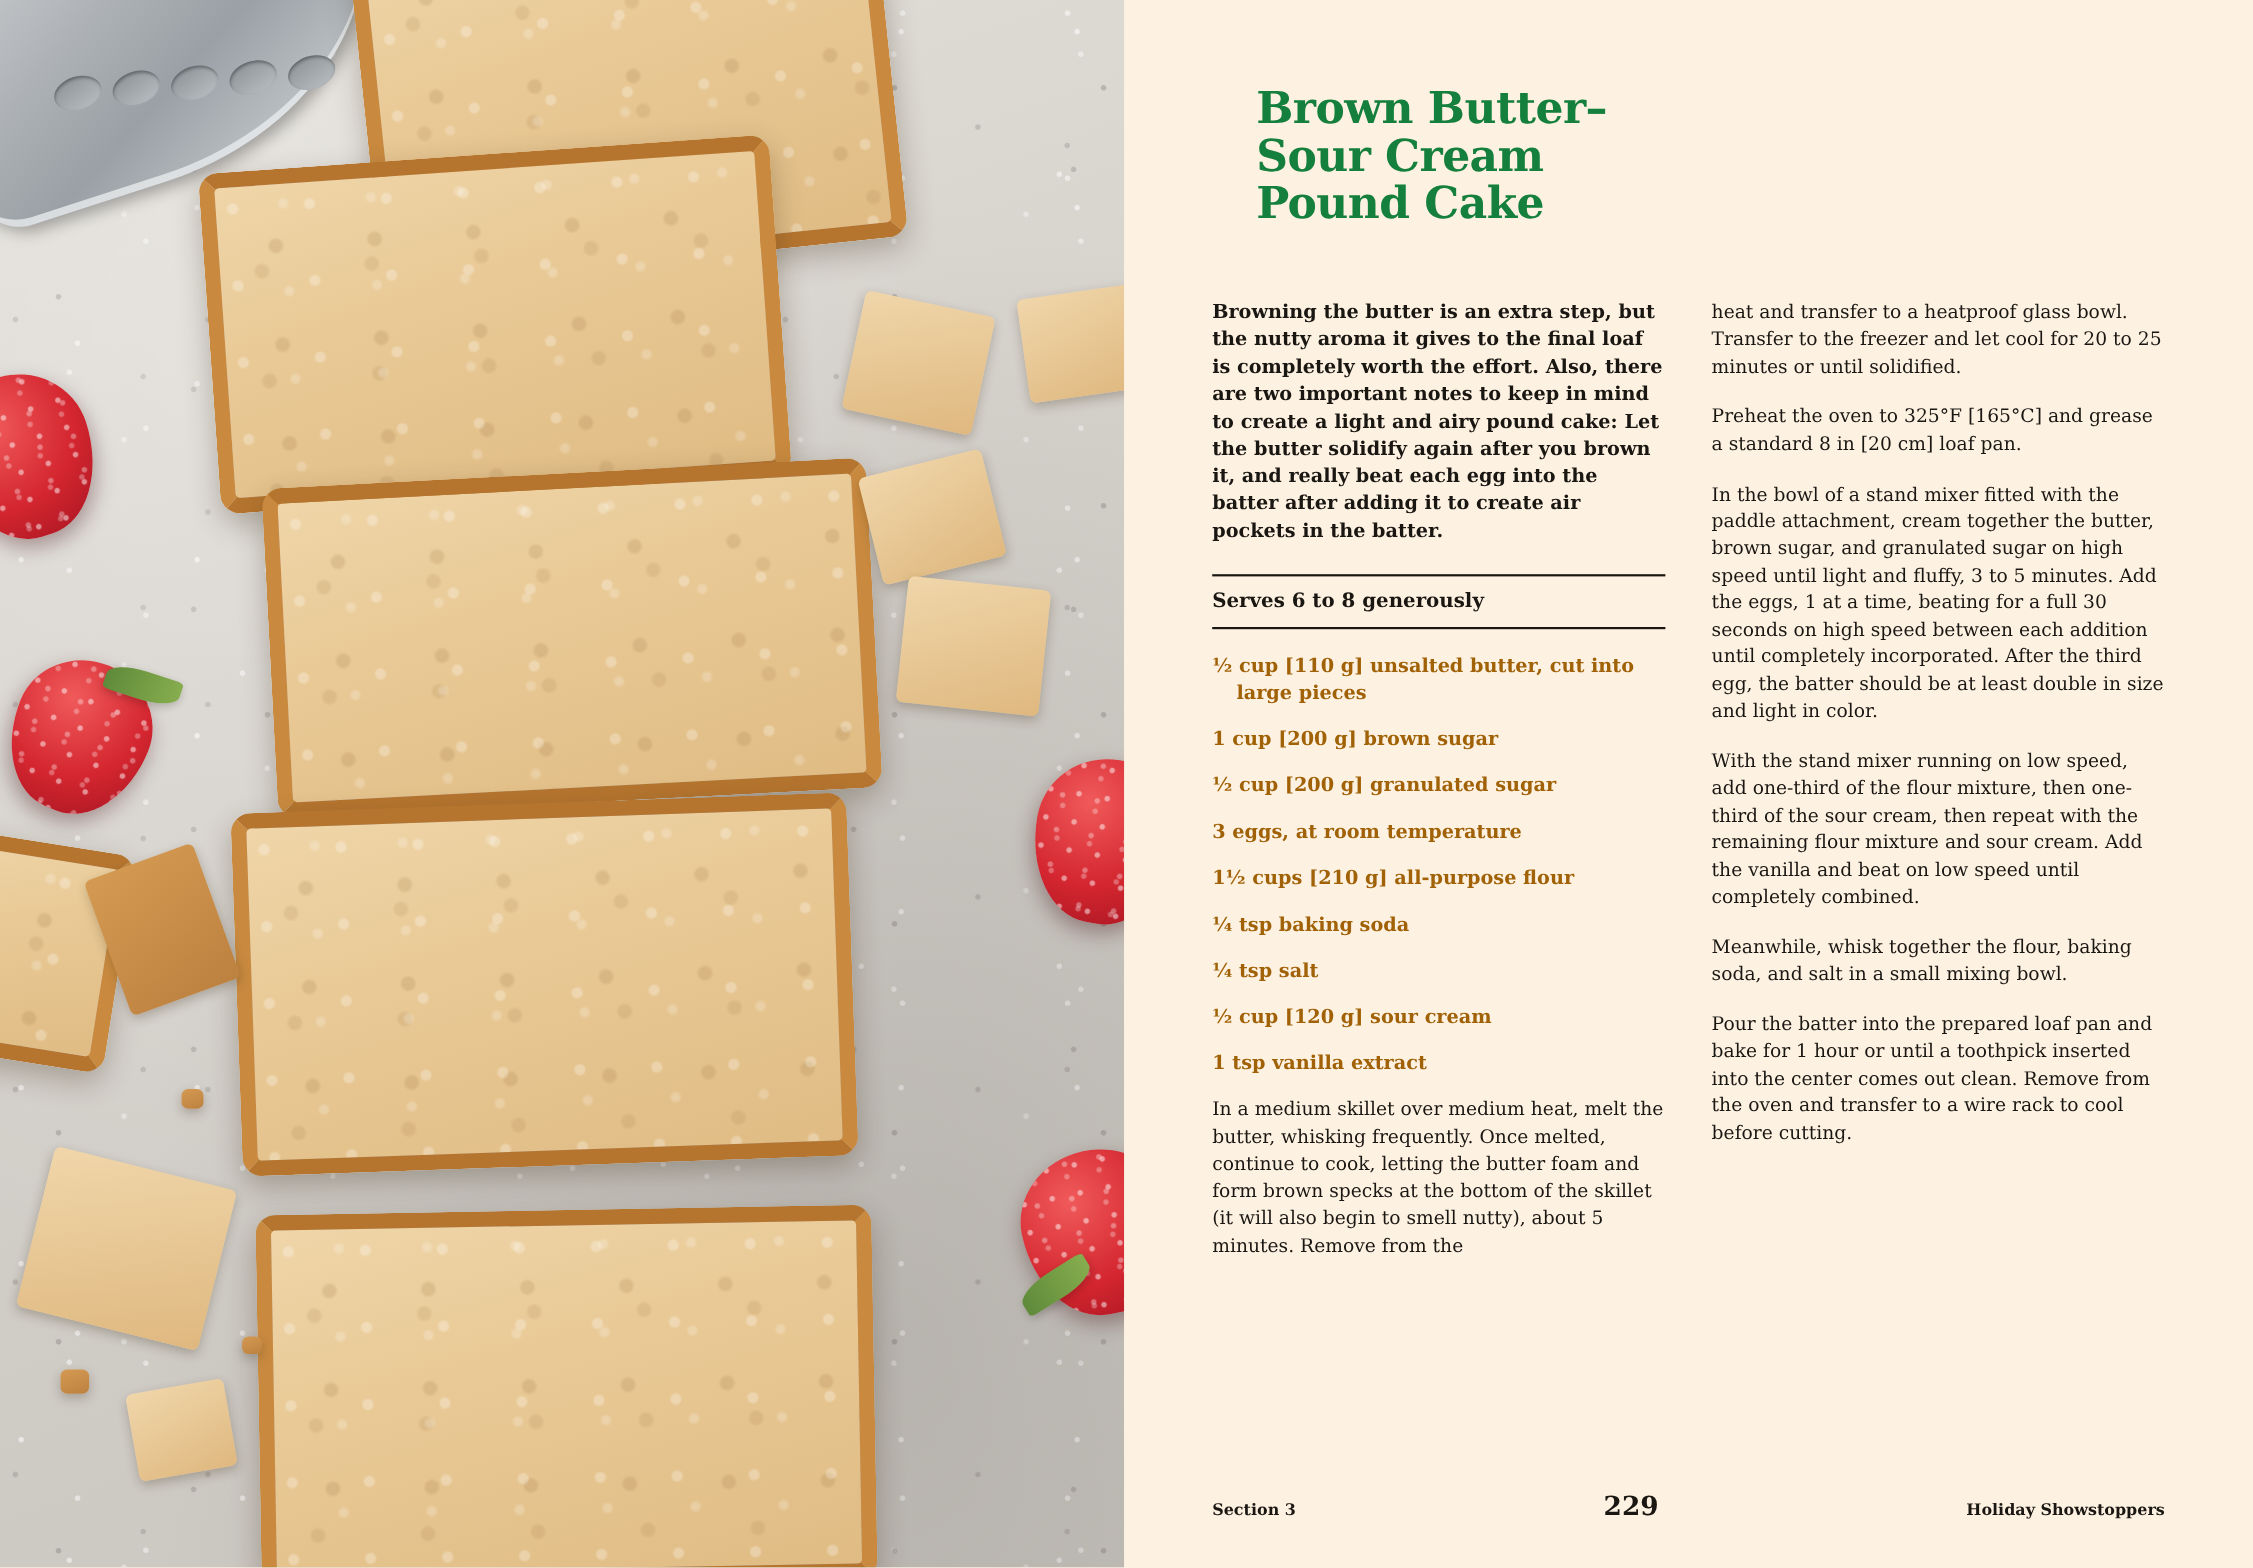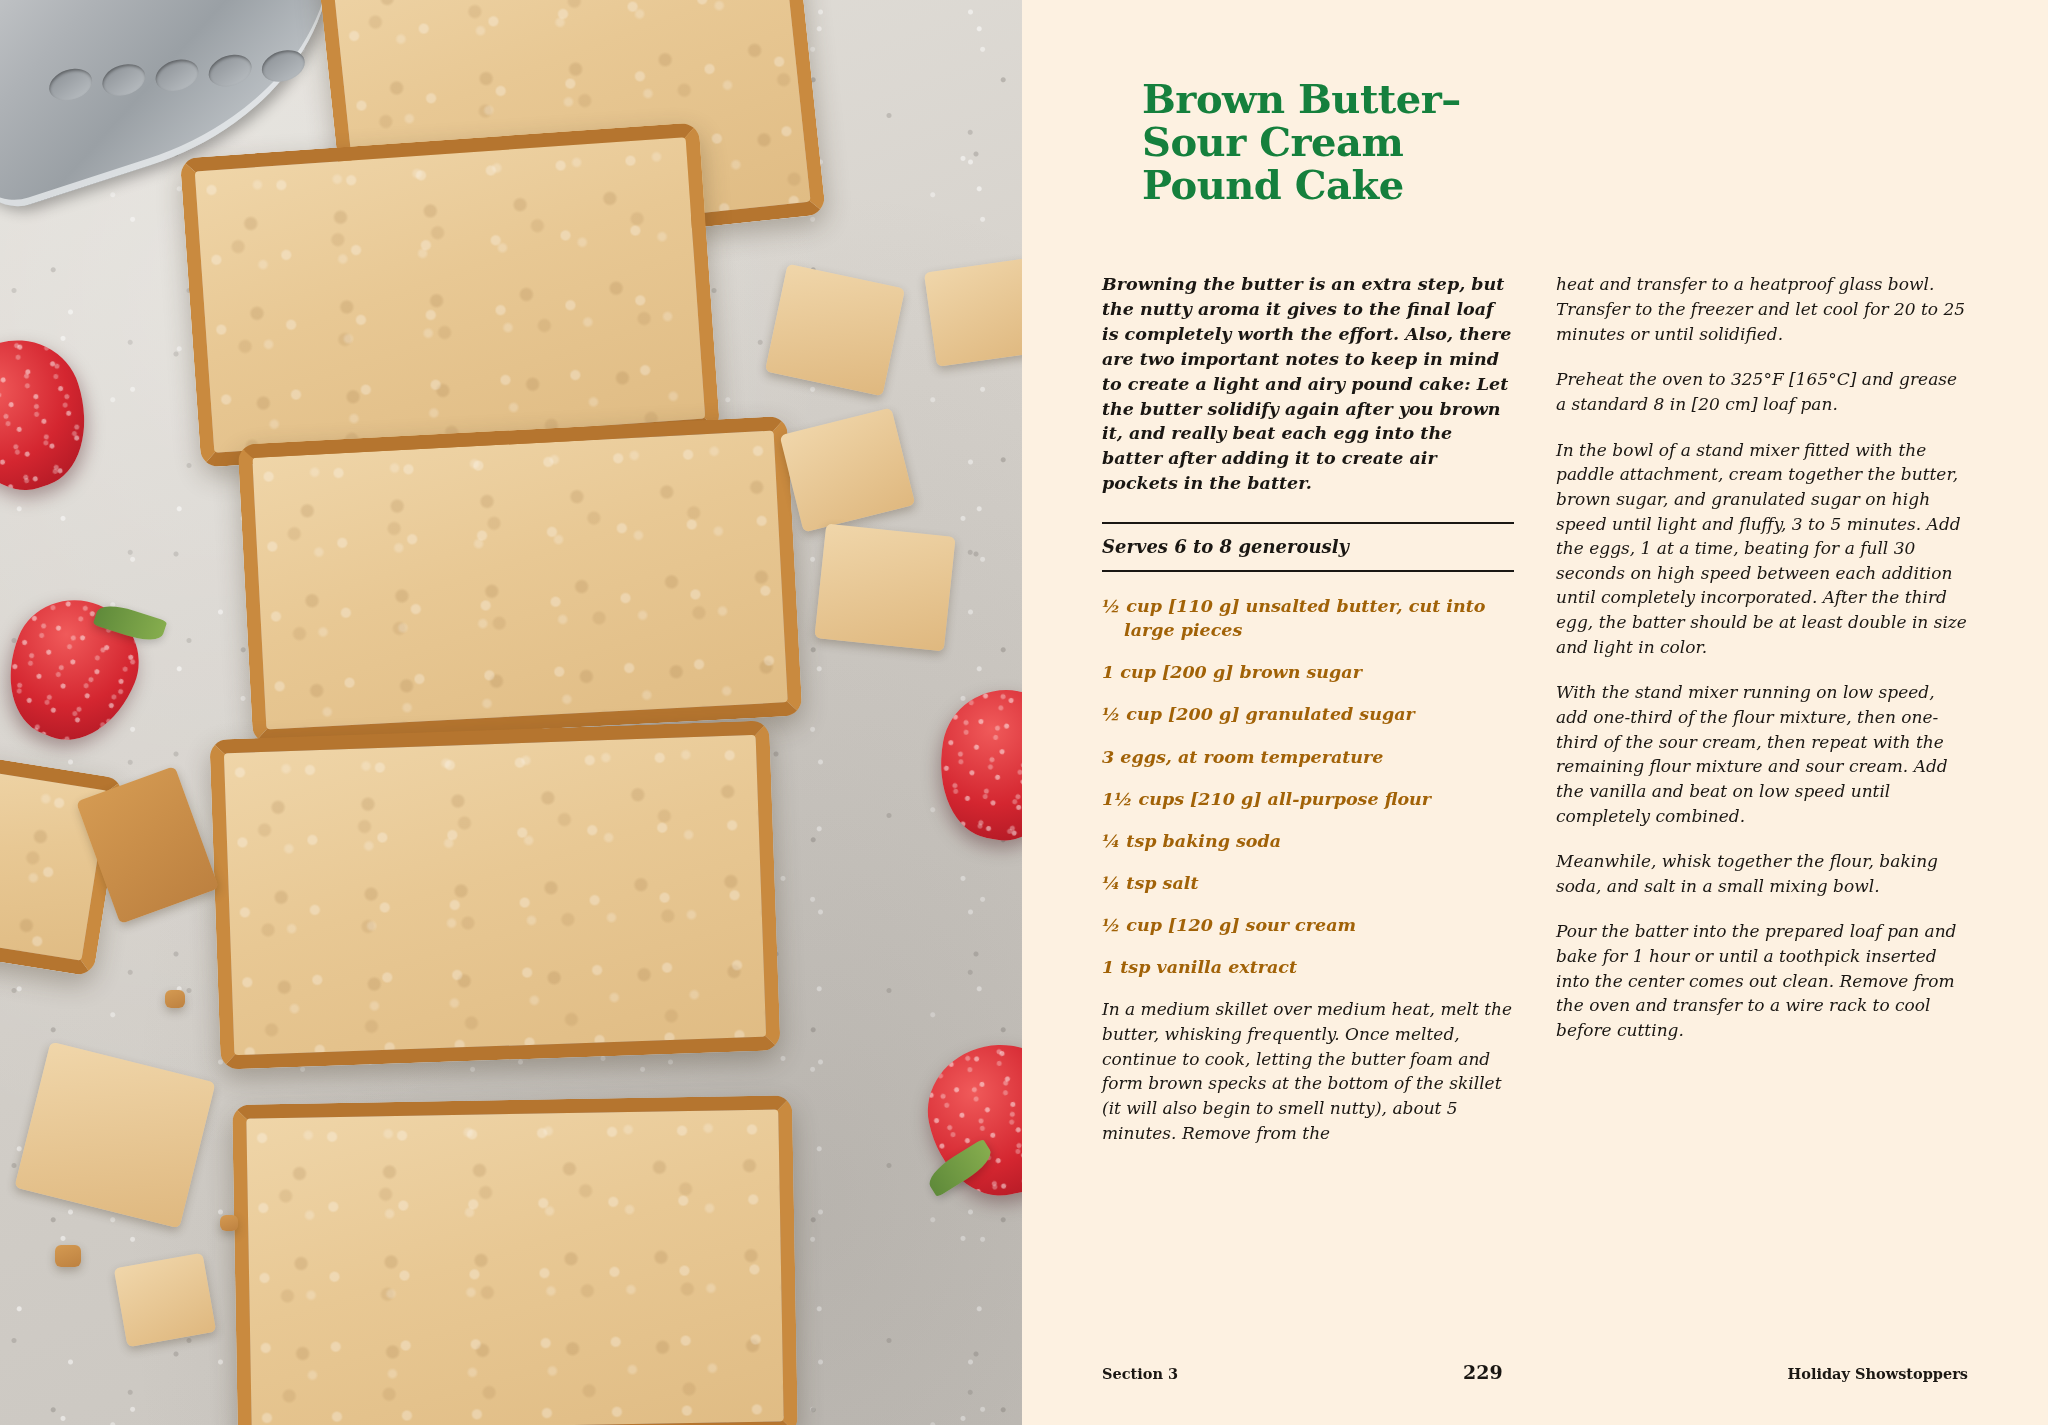--- a/index.html
+++ b/index.html
@@ -149,21 +149,20 @@
     font-size: 40px;
     line-height: 1.07;
     letter-spacing: -0.5px;
     color: #15803d;
     margin: 78px 120px 0 120px;
   }
   .columns {
     display: flex;
     gap: 42px;
     margin: 66px 80px 0 80px;
-    font-style: italic;
   }
   .col { width: 420px; }
 
   .intro {
     font-family: "DejaVu Serif", serif;
     font-weight: 700;
     font-size: 17.5px;
     line-height: 1.42;
     color: #1a1713;
   }
@@ -204,21 +203,21 @@
     position: absolute;
     left: 80px; right: 80px; bottom: 42px;
     display: flex;
     align-items: baseline;
     justify-content: space-between;
     font-family: "DejaVu Serif", serif;
     font-weight: 700;
     font-size: 14.5px;
     color: #1a1713;
   }
-  .folio { font-size: 19px; }
+  .folio { font-size: 24px; }
 </style>
 </head>
 <body>
 
 <div class="spread">
 
   <div class="photo-page">
     <div class="counter"></div>
 
     <div class="knife-blade"></div>

